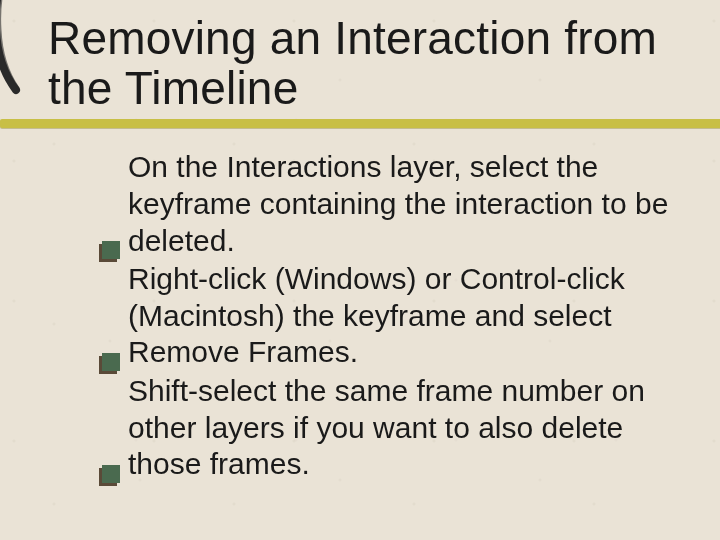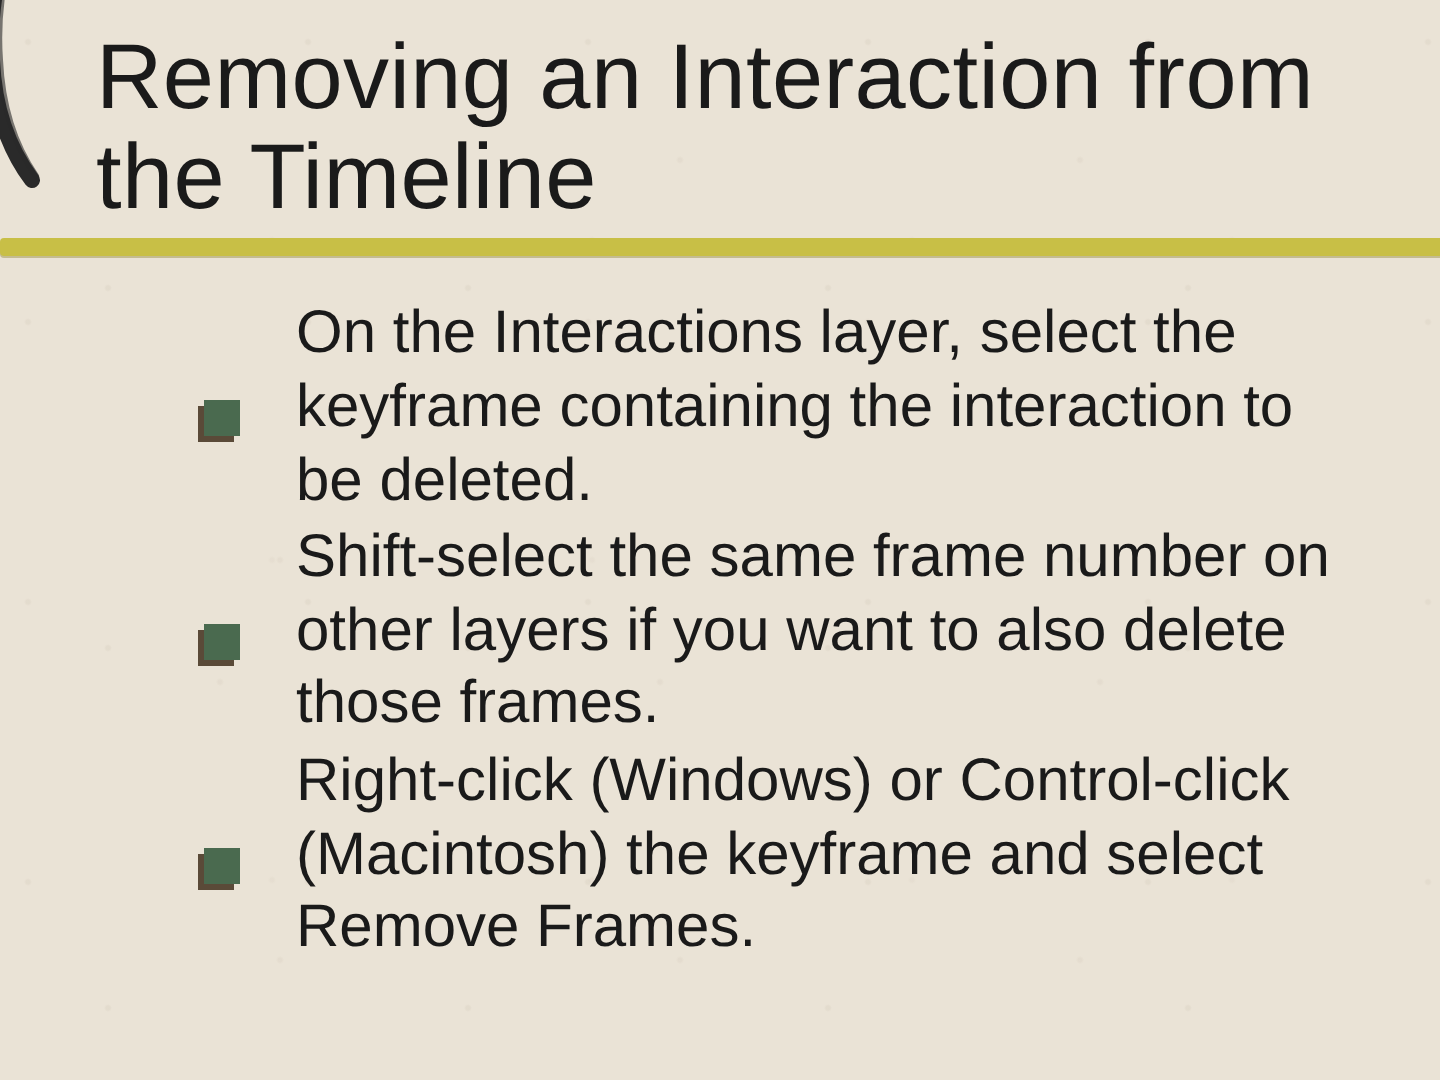--- a/index.html
+++ b/index.html
@@ -67,25 +67,24 @@
     height: 150px;
     pointer-events: none;
   }
   .body {
     margin-top: 6px;
     padding-left: 54px;
     padding-right: 8px;
   }
   .item {
     display: flex;
-    align-items: center;
+    align-items: flex-end;
     font-size: 30px;
     line-height: 1.22;
     margin-bottom: 2px;
-    gap: 20px;
   }
   .bullet {
     flex: 0 0 auto;
     width: 18px;
     height: 18px;
     margin-top: 10px;
     margin-right: 8px;
     position: relative;
   }
   .bullet .sq {
@@ -122,22 +121,22 @@
     <div class="item">
       <div class="bullet">
           <div class="sq"></div>
         </div>
       <div class="item-text">On the Interactions layer, select the keyframe containing the interaction to be deleted.</div>
     </div>
     <div class="item">
       <div class="bullet">
           <div class="sq"></div>
         </div>
-      <div class="item-text">Shift-select the same frame number on other layers if you want to also delete those frames.</div>
+      <div class="item-text">Right-click (Windows) or Control-click (Macintosh) the keyframe and select Remove Frames.</div>
     </div>
     <div class="item">
       <div class="bullet">
           <div class="sq"></div>
         </div>
-      <div class="item-text">Right-click (Windows) or Control-click (Macintosh) the keyframe and select Remove Frames.</div>
+      <div class="item-text">Shift-select the same frame number on other layers if you want to also delete those frames.</div>
     </div>
   </div>
 </div>
 
 </body></html>

